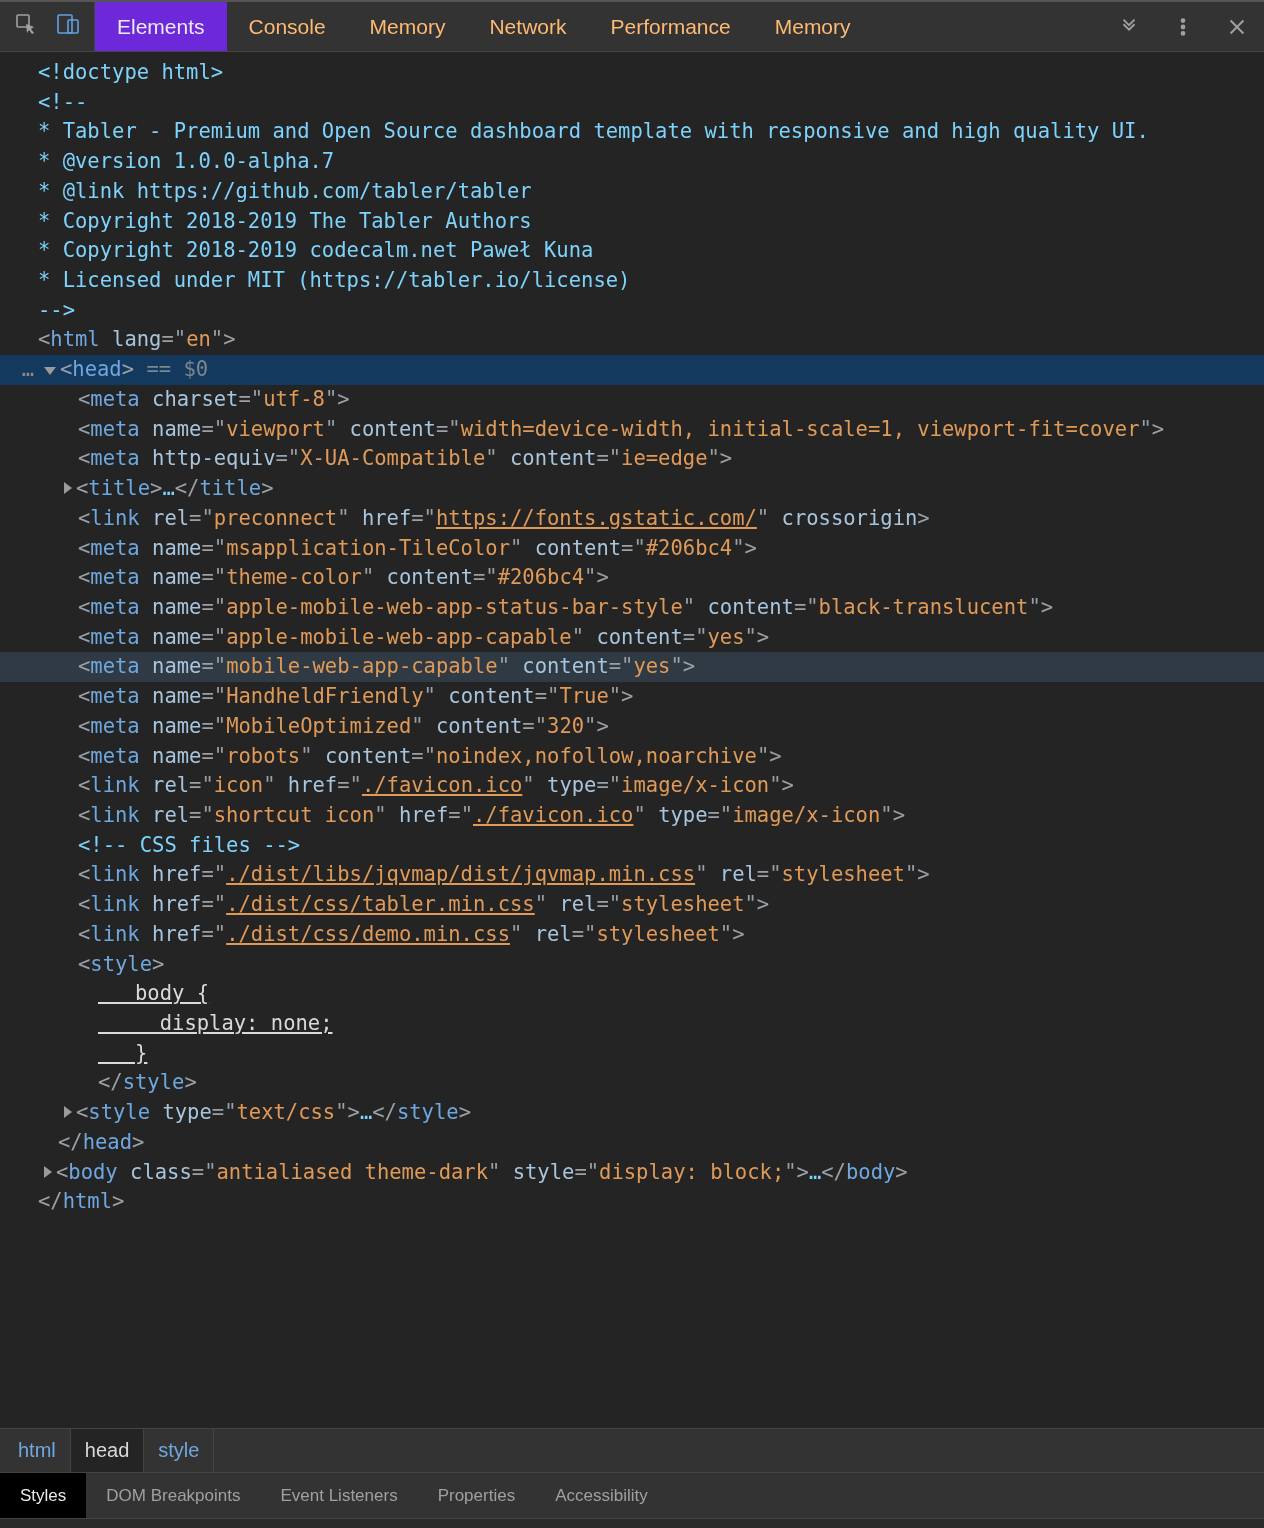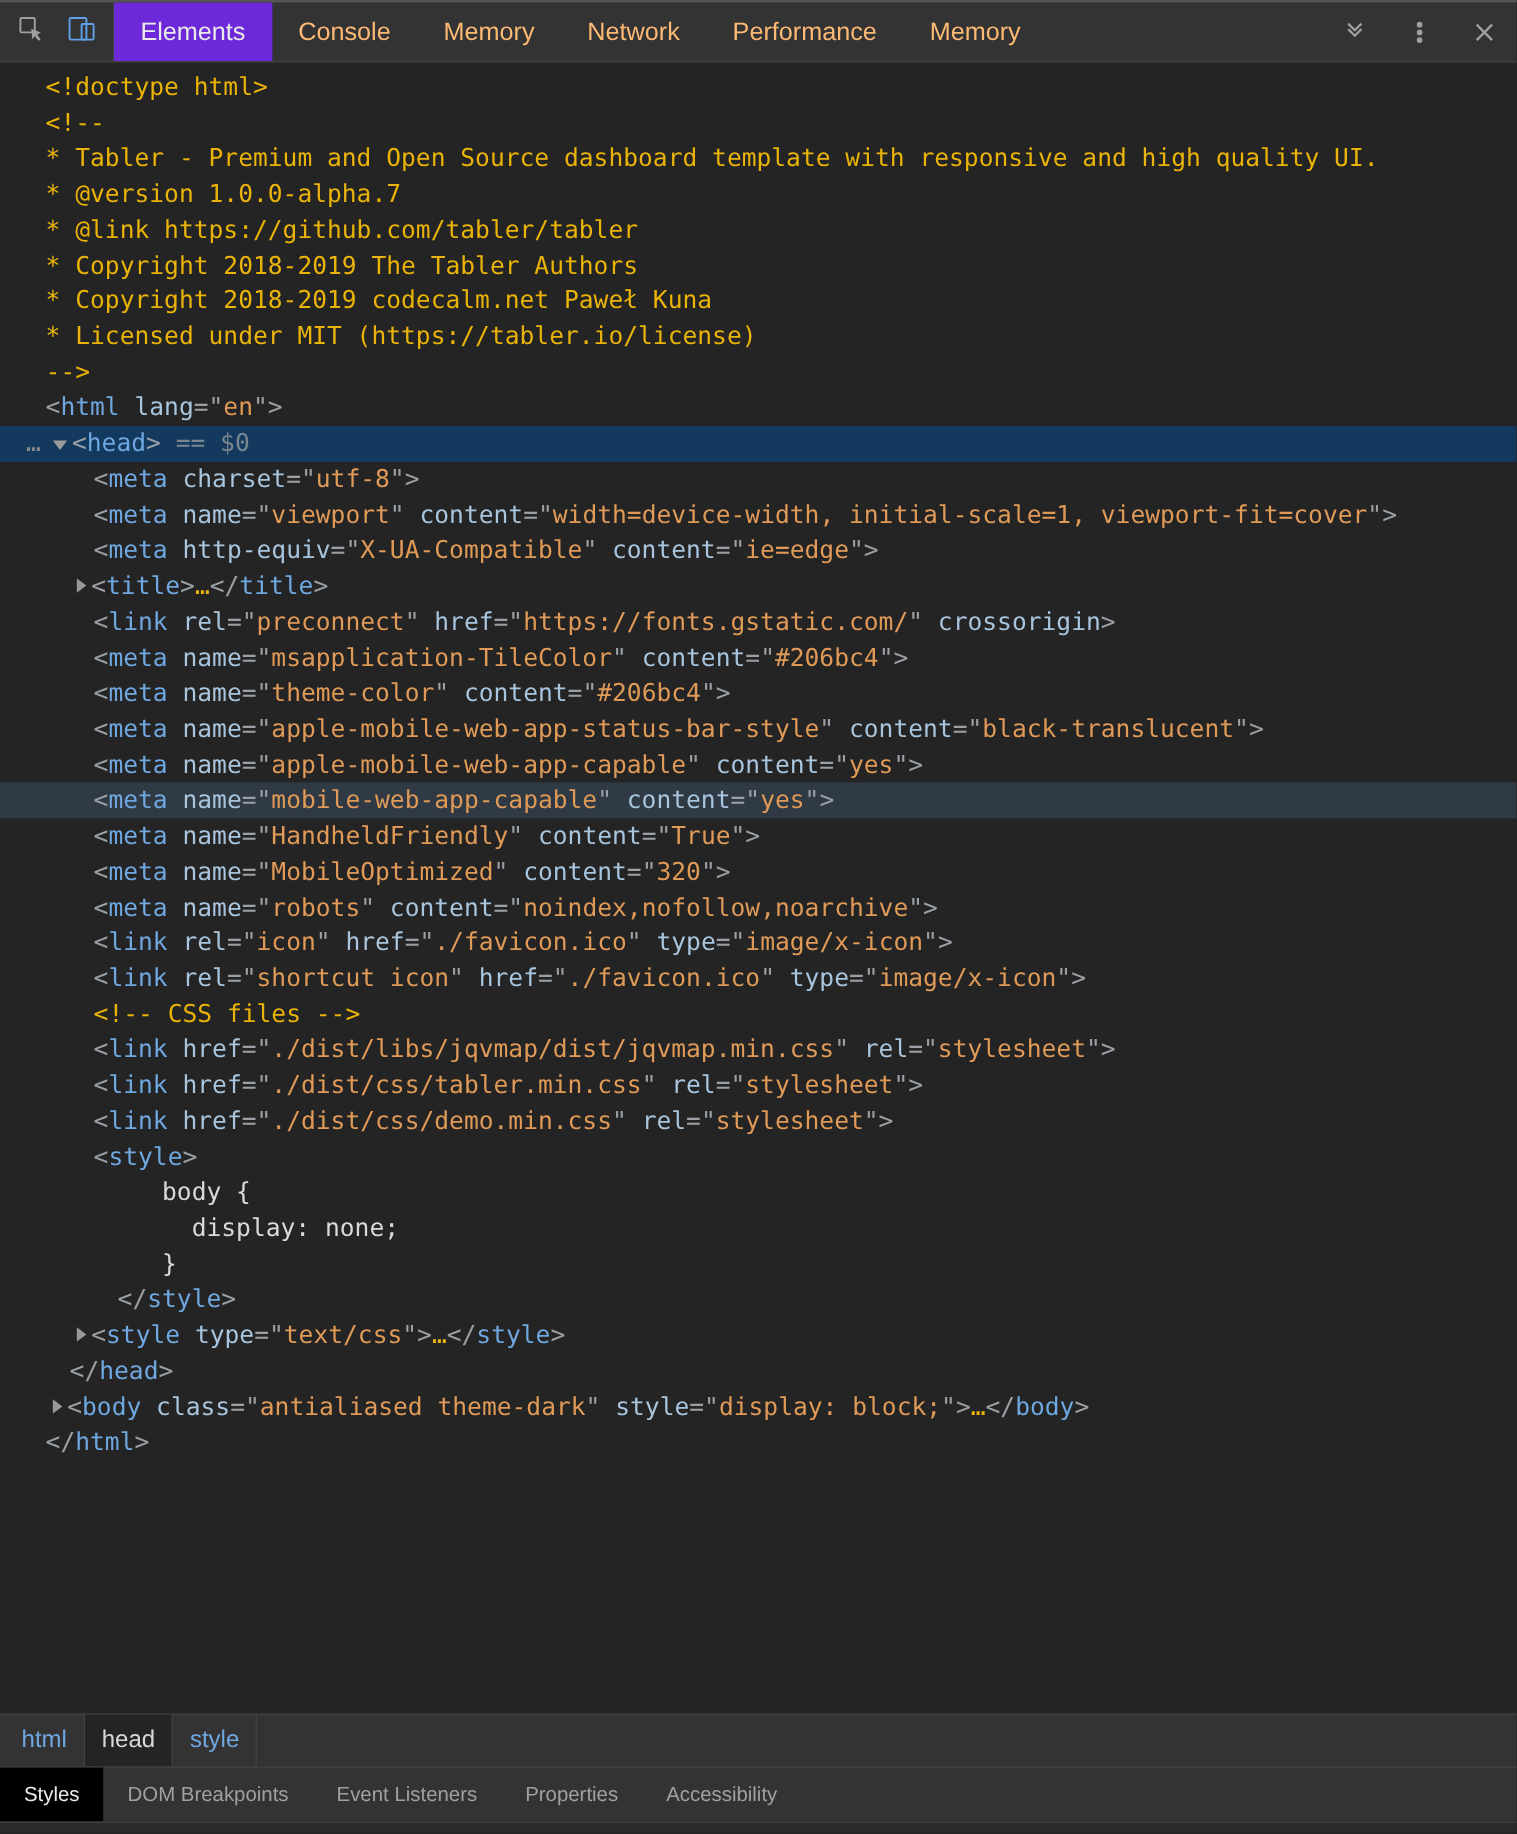--- a/index.html
+++ b/index.html
@@ -100,23 +100,23 @@
     vertical-align: 1px;
   }
   .tri.right { border-width: 6px 0 6px 8px; border-color: transparent transparent transparent #9a9a9a; }
   .tri.down  { border-width: 8px 6px 0 6px; border-color: #9a9a9a transparent transparent transparent; }
 
   
   .c-pun   { color: #9aa0a6; }           
   .c-tag   { color: #6fa8e0; }           
   .c-attr  { color: #a8c5dd; }           
   .c-str   { color: #e09a58; }           
-  .c-str.link { }
-  .c-cmt   { color: #eab308; }           
-  .c-body  { color: #dadada; }
+  .c-str.link { text-decoration: underline; }
+  .c-cmt   { color: #7dd3fc; }           
+  .c-body  { color: #dadada; text-decoration: underline; }
   .c-ghost { color: #7a8790; font-style: normal; }
   .dom-wrap { position: relative; }
 
   
   .crumbs {
     flex: 0 0 auto;
     height: 44px;
     background: #333333;
     border-top: 1px solid #444;
     display: flex;

